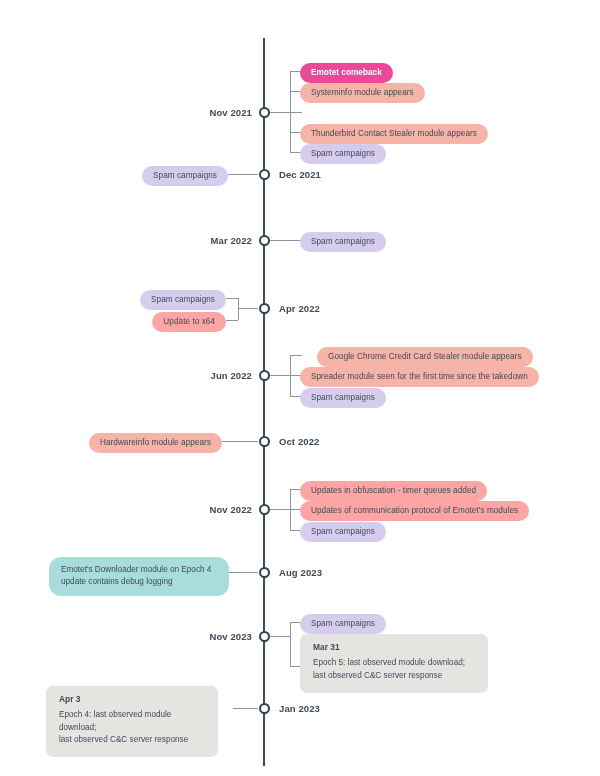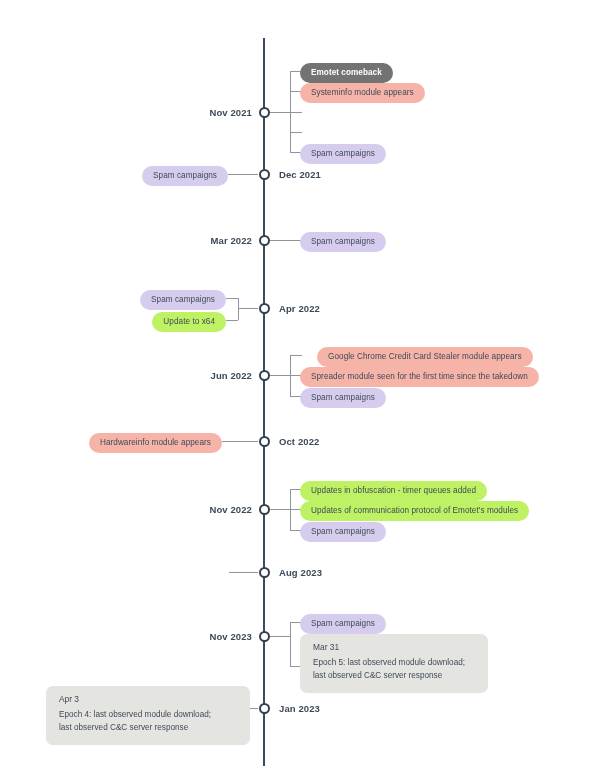--- a/index.html
+++ b/index.html
@@ -83,22 +83,22 @@
     font-size: 8.2px;
     line-height: 1;
     padding: 5.5px 11px 6px 11px;
     white-space: nowrap;
     z-index: 4;
     color: #3f4a57;
     letter-spacing: 0.05px;
   }
   .pill.salmon   { background: #f6b3a8; }
   .pill.purple   { background: #d6cdee; }
-  .pill.teal     { background: #bef264; }
-  .pill.magenta  { background: #737373; color: #ffffff; font-weight: 600; }
+  .pill.teal     { background: #fca5a5; }
+  .pill.magenta  { background: #ec4899; color: #ffffff; font-weight: 600; }
 
   
   .box {
     position: absolute;
     border-radius: 999px;
     font-size: 8.2px;
     line-height: 1.45;
     padding: 7px 12px 8px 12px;
     z-index: 4;
     color: #3f4a57;
@@ -110,21 +110,21 @@
     position: absolute;
     background: #e4e4e1;
     border-radius: 7px;
     padding: 9px 13px 11px 13px;
     z-index: 4;
     box-sizing: border-box;
     color: #3f4a57;
   }
   .note-title {
     font-size: 8.4px;
-    font-weight: normal;
+    font-weight: bold;
     margin-bottom: 6px;
     line-height: 1;
   }
   .note-body {
     font-size: 8.2px;
     line-height: 1.5;
   }
 </style>
 </head>
 <body>
@@ -138,20 +138,21 @@
 
   <div class="conn h" style="left:270px; top:112px; width:21px;"></div>
   <div class="conn v" style="left:290px; top:71px; height:82px;"></div>
   <div class="conn h" style="left:290px; top:71px;  width:12px;"></div>
   <div class="conn h" style="left:290px; top:91px;  width:12px;"></div>
   <div class="conn h" style="left:290px; top:112px; width:12px;"></div>
   <div class="conn h" style="left:290px; top:132px; width:12px;"></div>
   <div class="conn h" style="left:290px; top:152px; width:12px;"></div>
   <div class="pill magenta" style="left:300px; top:63px;">Emotet comeback</div>
   <div class="pill salmon" style="left:300px; top:83px;">Systeminfo module appears</div>
+  <div class="pill salmon" style="left:300px; top:124px;">Thunderbird Contact Stealer module appears</div>
   <div class="pill purple" style="left:300px; top:144px;">Spam campaigns</div>
 
   <div class="date-label right" style="top:169px;">Dec 2021</div>
   <div class="node" style="top:168.5px;"></div>
   <div class="conn h" style="left:228px; top:174px; width:30px;"></div>
   <div class="pill purple" style="right:372px; top:166px;">Spam campaigns</div>
 
   <div class="date-label left" style="top:235px;">Mar 2022</div>
   <div class="node" style="top:234.5px;"></div>
   <div class="conn h" style="left:270px; top:240px; width:31px;"></div>
@@ -189,36 +190,40 @@
   <div class="conn h" style="left:290px; top:489px; width:12px;"></div>
   <div class="conn h" style="left:290px; top:509px; width:12px;"></div>
   <div class="conn h" style="left:290px; top:530px; width:12px;"></div>
   <div class="pill teal" style="left:300px; top:481px;text-align:right;">Updates in obfuscation - timer queues added</div>
   <div class="pill teal" style="left:300px; top:501px;">Updates of communication protocol of Emotet's modules</div>
   <div class="pill purple" style="left:300px; top:522px;">Spam campaigns</div>
 
   <div class="date-label right" style="top:567px;">Aug 2023</div>
   <div class="node" style="top:566.5px;"></div>
   <div class="conn h" style="left:229px; top:572px; width:29px;"></div>
+  <div class="box teal" style="left:49px; width:180px; top:557px; border-radius:12px;">
+    <div>Emotet's Downloader module on Epoch 4</div>
+    <div>update contains debug logging</div>
+  </div>
 
   <div class="date-label left" style="top:631px;">Nov 2023</div>
   <div class="node" style="top:630.5px;"></div>
   <div class="conn h" style="left:270px; top:636px; width:21px;"></div>
   <div class="conn v" style="left:290px; top:622px; height:44px;"></div>
   <div class="conn h" style="left:290px; top:622px; width:12px;"></div>
   <div class="conn h" style="left:290px; top:666px; width:12px;"></div>
   <div class="pill purple" style="left:300px; top:614px;">Spam campaigns</div>
   <div class="note" style="left:300px; width:188px; top:634px;">
     <div class="note-title">Mar 31</div>
     <div class="note-body">Epoch 5: last observed module download;</div>
     <div class="note-body">last observed C&amp;C server response</div>
   </div>
 
   <div class="date-label right" style="top:703px;">Jan 2023</div>
   <div class="node" style="top:702.5px;"></div>
   <div class="conn h" style="left:233px; top:708px; width:25px;"></div>
-  <div class="note" style="left:46px; width:204px; top:686px;">
+  <div class="note" style="left:46px; width:172px; top:686px;">
     <div class="note-title">Apr 3</div>
     <div class="note-body">Epoch 4: last observed module download;</div>
     <div class="note-body">last observed C&amp;C server response</div>
   </div>
 
 </div>
 
 </body></html>

